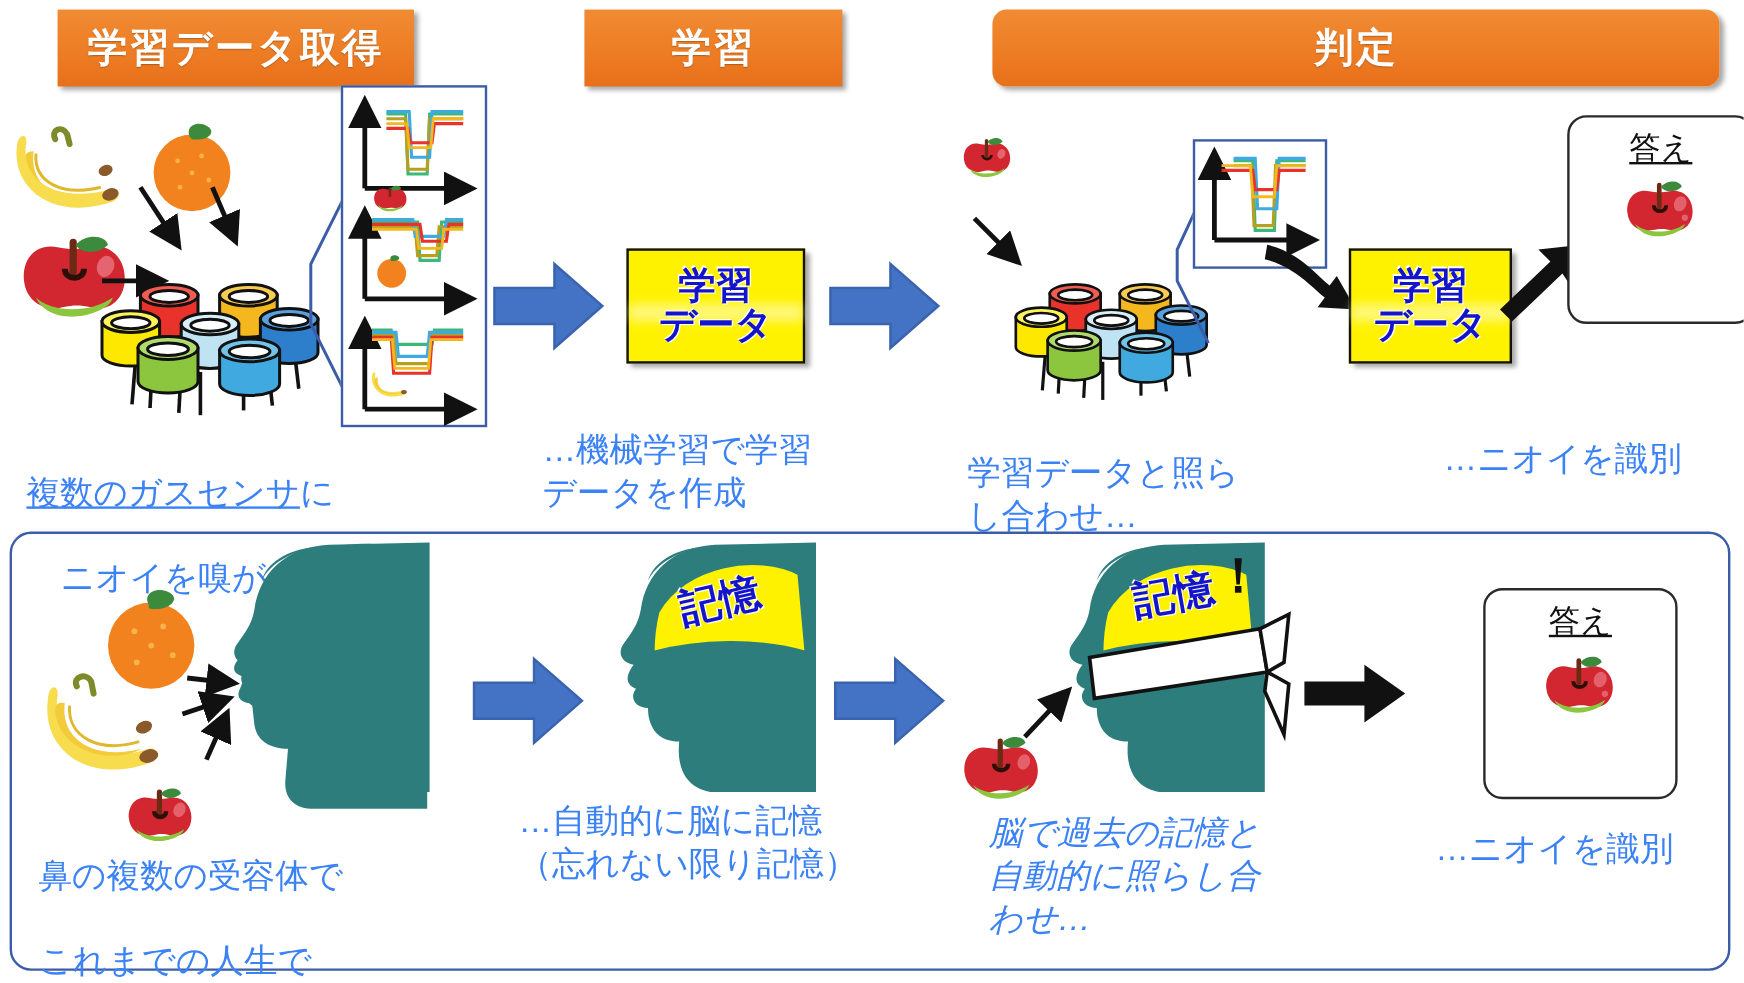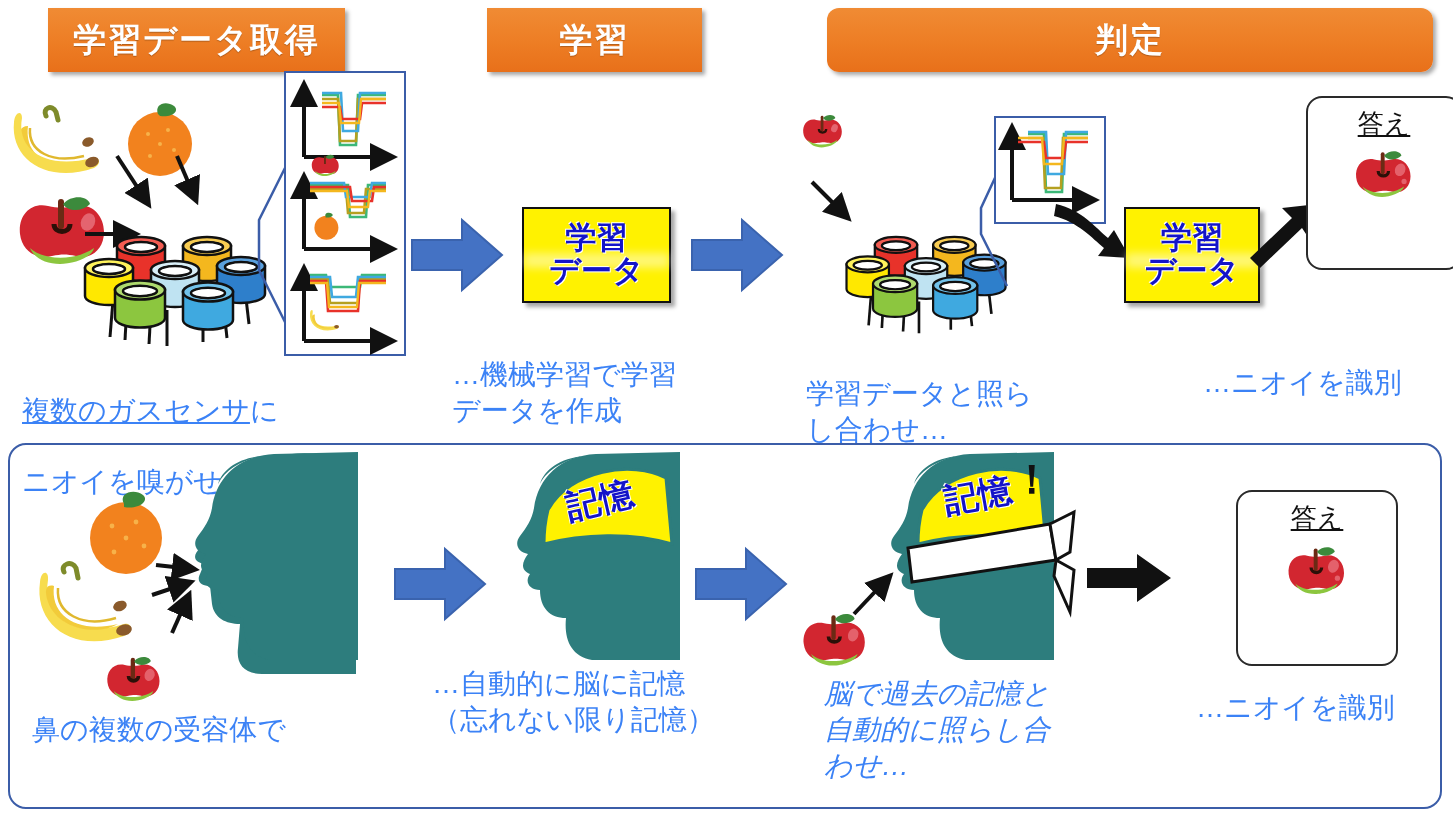--- a/index.html
+++ b/index.html
@@ -214,21 +214,21 @@
       <path d="M24 26 L41 26 L43 50 L71 50 L73 26 L100 26" stroke="#F4B71E" stroke-width="2.4" fill="none"></path>
       <g transform="translate(22,48) scale(0.34)">
         <path d="M14 20 C8 52 38 72 84 60 C92 58 94 66 86 70 C40 86 2 62 6 24 C7 14 14 12 14 20Z" fill="#F7DC4E"></path>
         <path d="M20 28 C16 58 42 74 80 64 C62 74 24 70 14 46 C10 34 12 28 20 28Z" fill="#F2CB3A"></path>
         <ellipse cx="84" cy="64" rx="7" ry="5" fill="#8A5A2B"></ellipse>
       </g>
     </g>
   </svg>
 </div>
 
-<div class="cap" style="left:22px;top:357px;">
+<div class="cap" style="left:22px;top:357px;text-align:right;">
   <span style="text-decoration:underline;">複数のガスセンサ</span><span>に</span><br>
   <span>ニオイを嗅がせ…</span>
 </div>
 
 <svg class="abs nos" style="left:410px;top:216px;" width="95" height="78" viewBox="0 0 95 78">
   <path d="M2 24 L52 24 L52 4 L92 39 L52 74 L52 54 L2 54 Z" fill="#4472C4" stroke="#3A63AE" stroke-width="2"></path>
 </svg>
 
 <div class="ydata nos" style="left:522px;top:207px;width:145px;height:92px;">
   <span>学習</span>
@@ -490,21 +490,21 @@
       <path d="M46 126 C46 136 62 136 62 126" stroke="#2B1008" stroke-width="5" fill="none"></path>
       <path d="M55 102 C64 92 80 94 82 102 C74 110 60 110 55 102Z" fill="#3C8A3C"></path>
       <ellipse cx="80" cy="124" rx="8" ry="10" fill="#E8707A" opacity=".8" transform="rotate(22 80 124)"></ellipse>
       <circle cx="86" cy="142" r="4" fill="#E8707A" opacity=".8"></circle>
     </g>
   </svg>
 </div>
 
 <div class="cap" style="left:32px;top:676px;">
   <span>鼻の</span><span style="">複数の受容体</span><span>で</span><br>
-  <br>
+  <span>これまでの人生で</span><br>
   
 </div>
 <div class="cap" style="left:432px;top:666px;">…自動的に脳に記憶
 （忘れない限り記憶）</div>
 <div class="cap" style="left:824px;top:676px;font-style:italic;">脳で過去の記憶と
 自動的に照らし合
 わせ…</div>
 <div class="cap" style="left:1196px;top:690px;">…ニオイを識別</div>
 
 </body></html>

